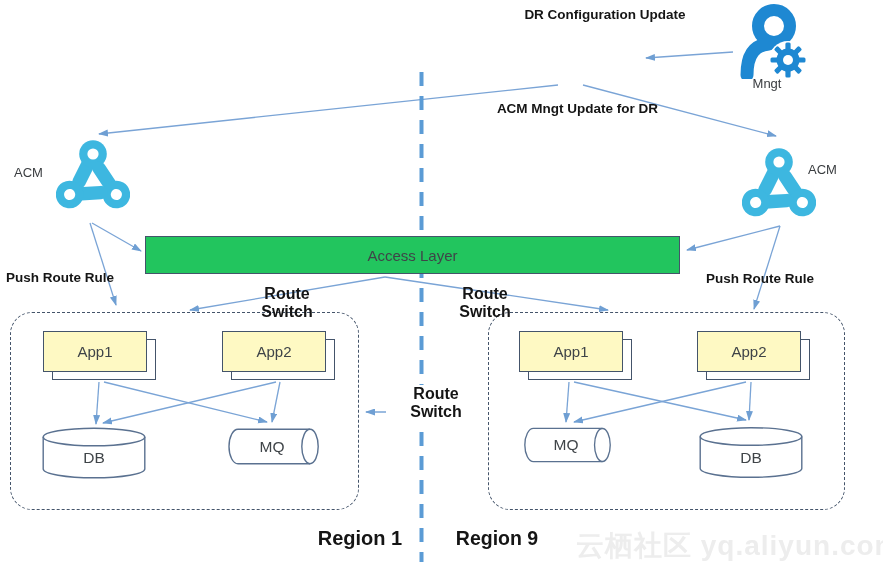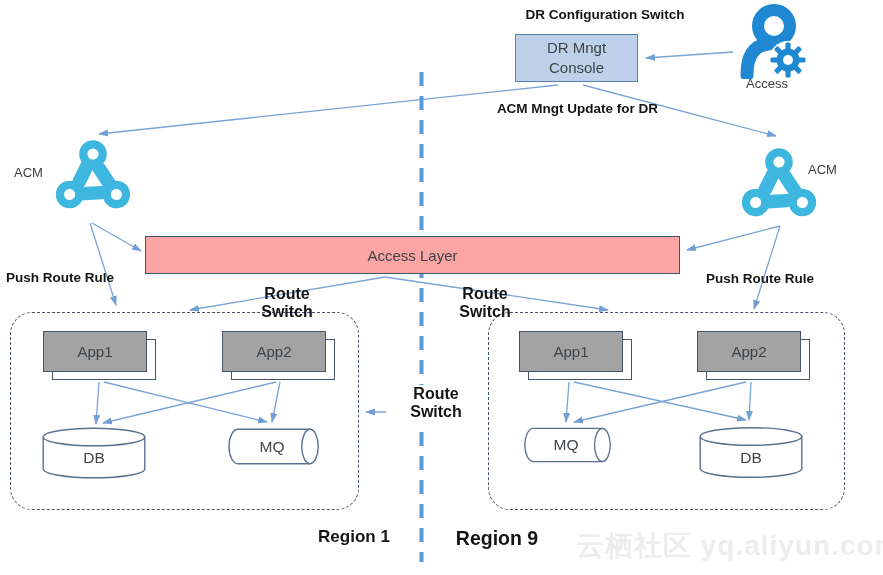--- a/index.html
+++ b/index.html
@@ -2,32 +2,32 @@
 <html><head>
 <meta charset="utf-8">
 <style>
   html,body{margin:0;padding:0;background:#fff;}
   .stage{position:relative;width:883px;height:575px;background:#fff;overflow:hidden;
          font-family:"Liberation Sans",sans-serif;}
   .overlay{position:absolute;left:0;top:0;z-index:1;}
   .lbl{position:absolute;z-index:3;color:#151515;font-weight:700;font-size:13.5px;line-height:1.15;}
   .lbl.center{text-align:center;}
   .lbl.plain{font-weight:400;color:#3a3d40;font-size:13px;}
-  .node{position:absolute;z-index:2;box-sizing:border-box;background:#fca5a5;border:1.4px solid #44546a;
+  .node{position:absolute;z-index:2;box-sizing:border-box;background:#22c55e;border:1.4px solid #44546a;
         display:flex;align-items:center;justify-content:center;font-size:15px;color:#3f4448;}
   #console{left:515px;top:34px;width:123px;height:48px;background:#bdd2ea;border:1.5px solid #5880ab;
            text-align:center;white-space:pre-line;line-height:1.35;}
   #access-layer{left:145px;top:236px;width:535px;height:38px;}
   .region{position:absolute;z-index:1;border:1.5px dashed #44546a;border-radius:22px;background:transparent;}
   #region1{left:10px;top:312px;width:347px;height:196px;}
   #region2{left:488px;top:312px;width:355px;height:196px;}
   .app{position:absolute;z-index:2;}
   .app .back{position:absolute;left:9px;top:8px;width:100%;height:100%;box-sizing:border-box;
              background:#fff;border:1.4px solid #44546a;}
-  .app .front{position:absolute;left:0;top:0;width:100%;height:100%;box-sizing:border-box;background:#a3a3a3;
+  .app .front{position:absolute;left:0;top:0;width:100%;height:100%;box-sizing:border-box;background:#fef9c3;
               border:1.4px solid #44546a;display:flex;align-items:center;justify-content:center;
               font-size:15px;color:#3f4448;}
   #r1-app1{left:43px;top:331px;width:104px;height:41px;}
   #r1-app2{left:222px;top:331px;width:104px;height:41px;}
   #r2-app1{left:519px;top:331px;width:104px;height:41px;}
   #r2-app2{left:697px;top:331px;width:104px;height:41px;}
   .cyl{position:absolute;z-index:2;}
   .cyl svg{display:block;}
   .cyl .cyl-lbl{position:absolute;left:0;top:0;width:100%;height:100%;display:flex;align-items:center;
                 justify-content:center;font-size:15.5px;color:#3f4448;}
@@ -41,21 +41,21 @@
   #t-acm-rule{left:455px;top:101px;width:245px;}
   #t-admin{left:729px;top:77px;width:76px;text-align:center;}
   #t-acm-left{left:14px;top:166px;width:44px;}
   #t-acm-right{left:808px;top:163px;width:44px;}
   #t-push-left{left:6px;top:270px;width:128px;}
   #t-push-right{left:706px;top:271px;width:130px;}
   .rs{font-size:16px;}
   #t-rs-left{left:240px;top:285px;width:94px;}
   #t-rs-right{left:438px;top:285px;width:94px;}
   #t-rs-mid{left:386px;top:385px;width:100px;background:#fff;}
-  #t-region1{left:274px;top:527px;width:160px;font-size:17px;}
+  #t-region1{left:280px;top:527px;width:160px;font-size:20px;}
   #t-region2{left:417px;top:527px;width:160px;font-size:19.5px;}
   #watermark{position:absolute;left:576px;top:527px;width:305px;z-index:0;font-size:28px;font-weight:700;
              color:#ededed;letter-spacing:1px;text-shadow:1px 1px 0 #fff,-1px -1px 0 #fff;white-space:nowrap;}
 </style>
 </head>
 <body>
 
 <div class="stage">
 
   <div id="watermark">云栖社区 yq.aliyun.com</div>
@@ -88,23 +88,21 @@
       <line x1="574" y1="382" x2="746" y2="420" marker-end="url(#ah)"></line>
       <line x1="746" y1="382" x2="574" y2="422" marker-end="url(#ah)"></line>
       <line x1="751" y1="382" x2="749" y2="420" marker-end="url(#ah)"></line>
     </g>
     <line x1="421.5" y1="72" x2="421.5" y2="562" stroke="#5b9bd5" stroke-width="4" stroke-dasharray="14 10"></line>
   </svg>
 
   <div class="region" id="region1"></div>
   <div class="region" id="region2"></div>
 
-  <div class="lbl center" id="t-title">DR Configuration Switch</div>
-  <div class="node" id="console">DR Mngt
-Console</div>
+  <div class="lbl center" id="t-title">DR Configuration Update</div>
   <div class="lbl center" id="t-acm-rule">ACM Mngt Update for DR</div>
 
   <svg class="icon" id="admin-icon" style="left:731px;top:1px;" width="76" height="78" viewBox="0 0 76 78">
     <circle cx="43" cy="25" r="16" fill="none" stroke="#1e88d2" stroke-width="12"></circle>
     <path d="M16,74 C16,52 25,44 38,43" fill="none" stroke="#1e88d2" stroke-width="13" stroke-linecap="round"></path>
     <g transform="translate(57,59)">
       <circle r="19" fill="#fff"></circle>
       <g fill="#1e88d2">
         <rect x="-2.6" y="-17.5" width="5.2" height="8" rx="1.5"></rect>
         <rect x="-2.6" y="-17.5" width="5.2" height="8" rx="1.5" transform="rotate(45)"></rect>
@@ -112,21 +110,21 @@
         <rect x="-2.6" y="-17.5" width="5.2" height="8" rx="1.5" transform="rotate(135)"></rect>
         <rect x="-2.6" y="-17.5" width="5.2" height="8" rx="1.5" transform="rotate(180)"></rect>
         <rect x="-2.6" y="-17.5" width="5.2" height="8" rx="1.5" transform="rotate(225)"></rect>
         <rect x="-2.6" y="-17.5" width="5.2" height="8" rx="1.5" transform="rotate(270)"></rect>
         <rect x="-2.6" y="-17.5" width="5.2" height="8" rx="1.5" transform="rotate(315)"></rect>
         <circle r="11.5"></circle>
       </g>
       <circle r="5" fill="#fff"></circle>
     </g>
   </svg>
-  <div class="lbl plain" id="t-admin">Access</div>
+  <div class="lbl plain" id="t-admin">Mngt</div>
 
   <svg class="icon" style="left:56px;top:136px;" width="74" height="84" viewBox="0 0 74 84">
     <g fill="#3db7e0" stroke="none">
       <g>
         <line x1="37" y1="18" x2="23" y2="46" stroke="#3db7e0" stroke-width="13.5" stroke-linecap="round"></line>
         <circle cx="37" cy="18" r="13.8"></circle>
           <circle cx="37" cy="18" r="5.6" fill="#fff"></circle>
       </g>
       <g transform="rotate(120 37 45)">
         <line x1="37" y1="18" x2="23" y2="46" stroke="#3db7e0" stroke-width="13.5" stroke-linecap="round"></line>

